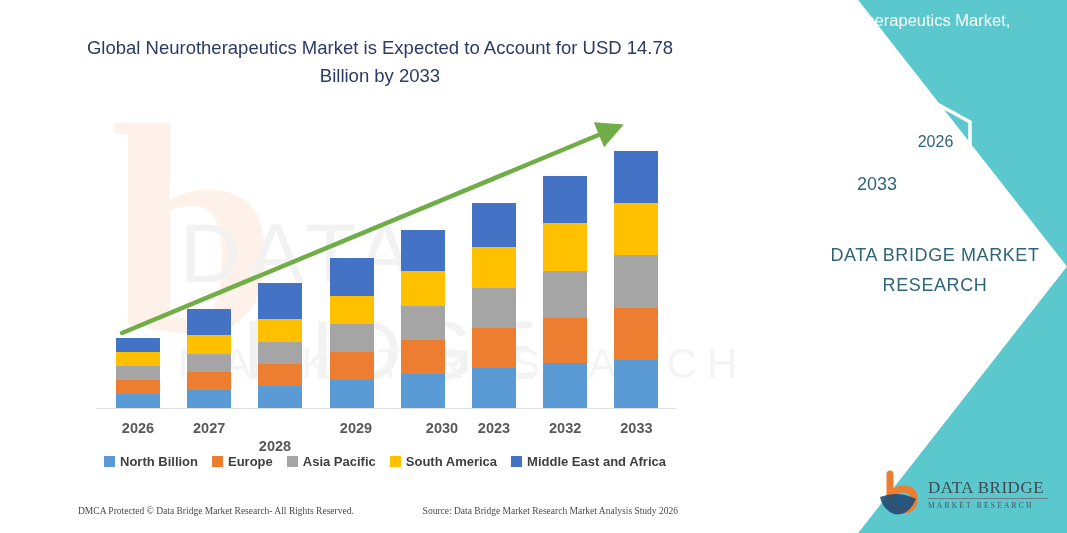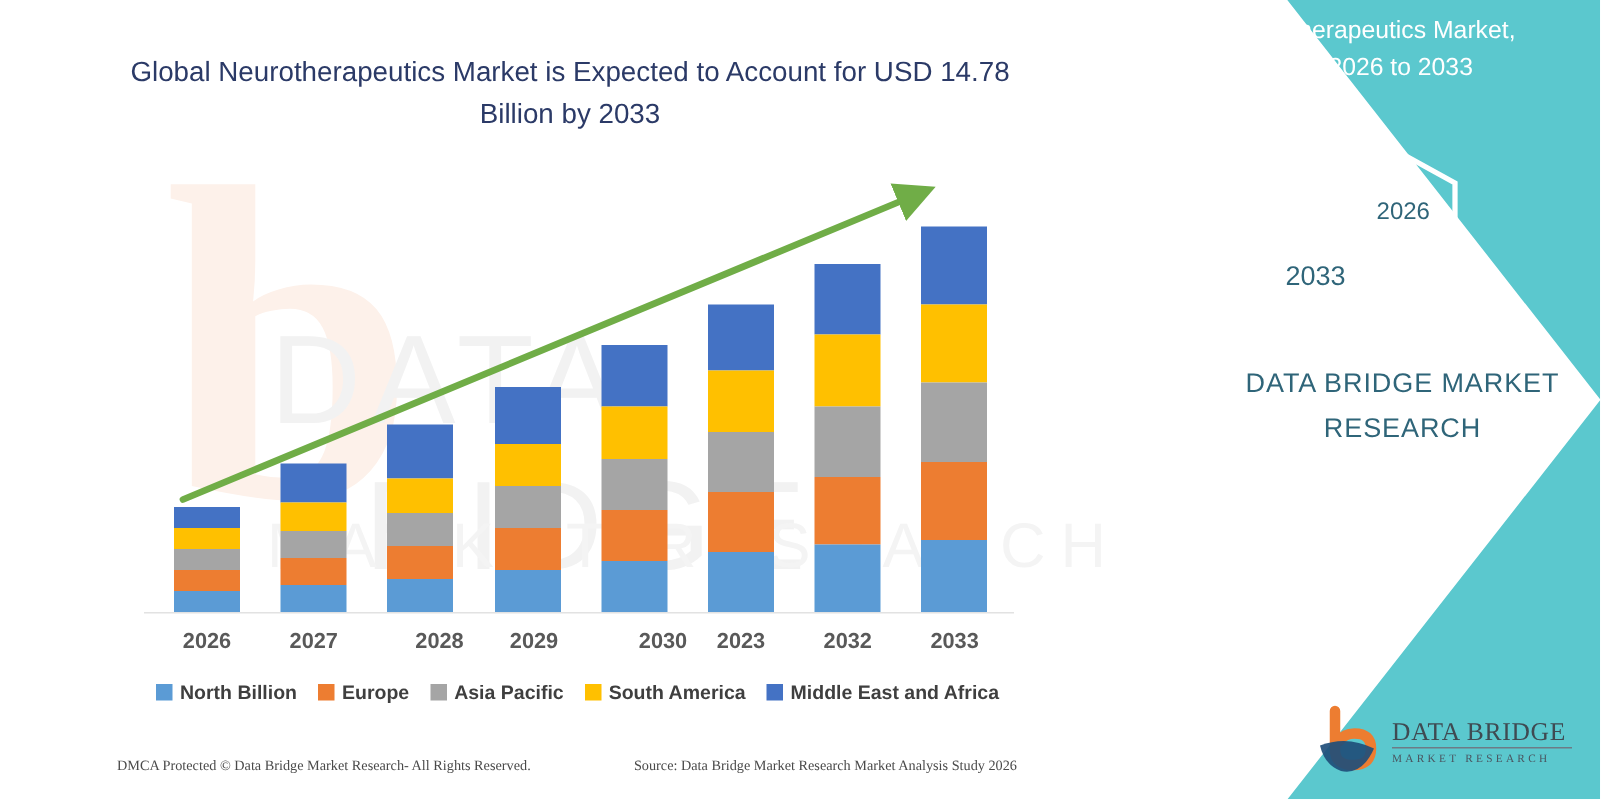--- a/index.html
+++ b/index.html
@@ -297,21 +297,21 @@
           <div class="seg" style="background: rgb(68, 114, 196); height: 52px;"></div>
           <div class="seg" style="background: rgb(255, 192, 0); height: 52px;"></div>
           <div class="seg" style="background: rgb(165, 165, 165); height: 53px;"></div>
           <div class="seg" style="background: rgb(237, 125, 49); height: 52px;"></div>
           <div class="seg" style="background: rgb(91, 155, 213); height: 48px;"></div>
         </div>
       </div>
     <div id="xlabels">
         <div class="xlabel" style="left: 108px;">2026</div>
         <div class="xlabel" style="left: 179.2px;">2027</div>
-        <div class="xlabel" style="left: 263px;">2028</div>
+        <div class="xlabel" style="left: 245px; margin-top: 18px;">2028</div>
         <div class="xlabel" style="left: 326px; text-align: center;">2029</div>
         <div class="xlabel" style="left: 412px;">2030</div>
         <div class="xlabel" style="left: 464px;">2023</div>
         <div class="xlabel" style="left: 535.2px;">2032</div>
         <div class="xlabel" style="left: 606.4px;">2033</div>
       </div>
 
     <svg id="arrow" viewBox="0 0 720 430">
       <defs>
         <marker id="ah" markerWidth="6" markerHeight="6" refX="2.2" refY="3" orient="auto">
@@ -347,21 +347,20 @@
 
   <div id="footer">
     <span>DMCA Protected © Data Bridge Market Research- All Rights Reserved.</span>
     <span>Source: Data Bridge Market Research  Market Analysis Study 2026</span>
   </div>
 
   <div id="teal-panel"></div>
 
   <div id="panel-title">
     <div>Global Neurotherapeutics Market,</div>
-    <div>By Regions, 2026 to 2033</div>
   </div>
 
   <div class="hex" id="hex-2033">
     <svg viewBox="0 0 90 100" width="90" height="100">
       <polygon points="45,3 86,26 86,74 45,97 4,74 4,26" fill="none" stroke="#ffffff" stroke-width="3.5"></polygon>
     </svg>
     <span>2033</span>
   </div>
 
   <div class="hex" id="hex-2026">

